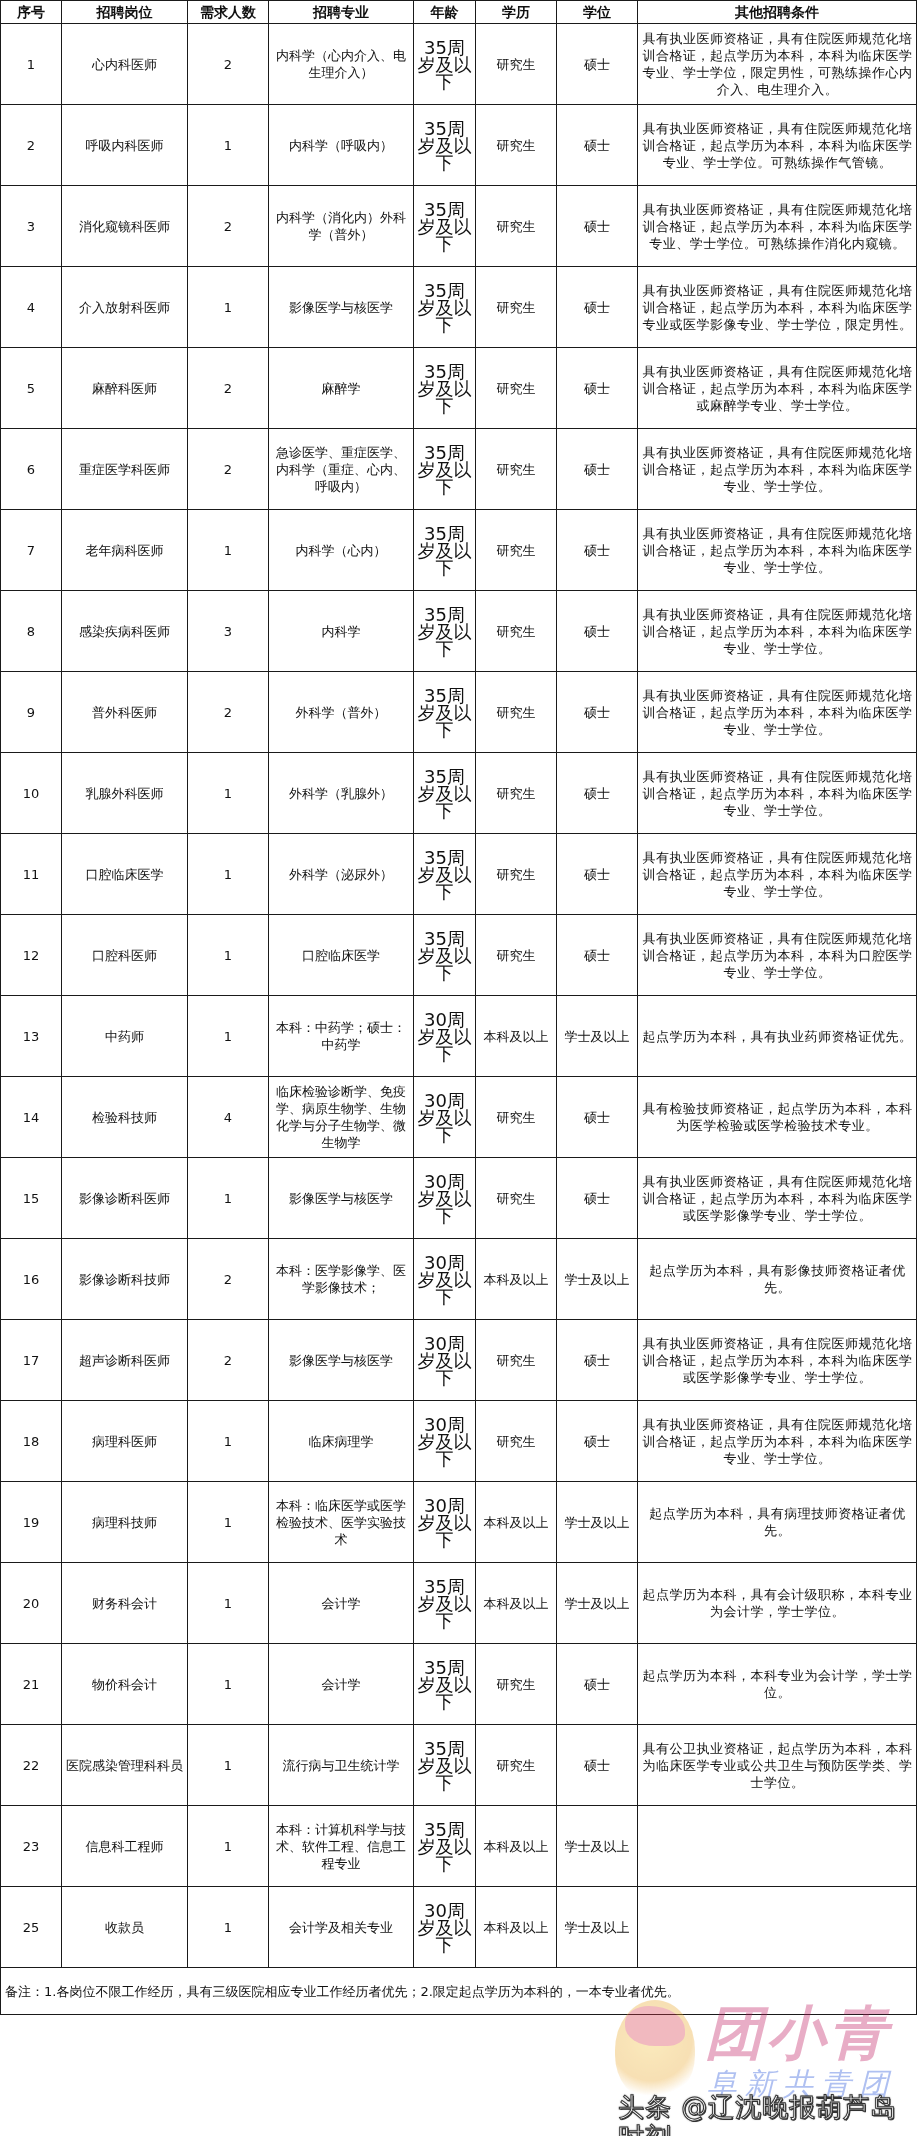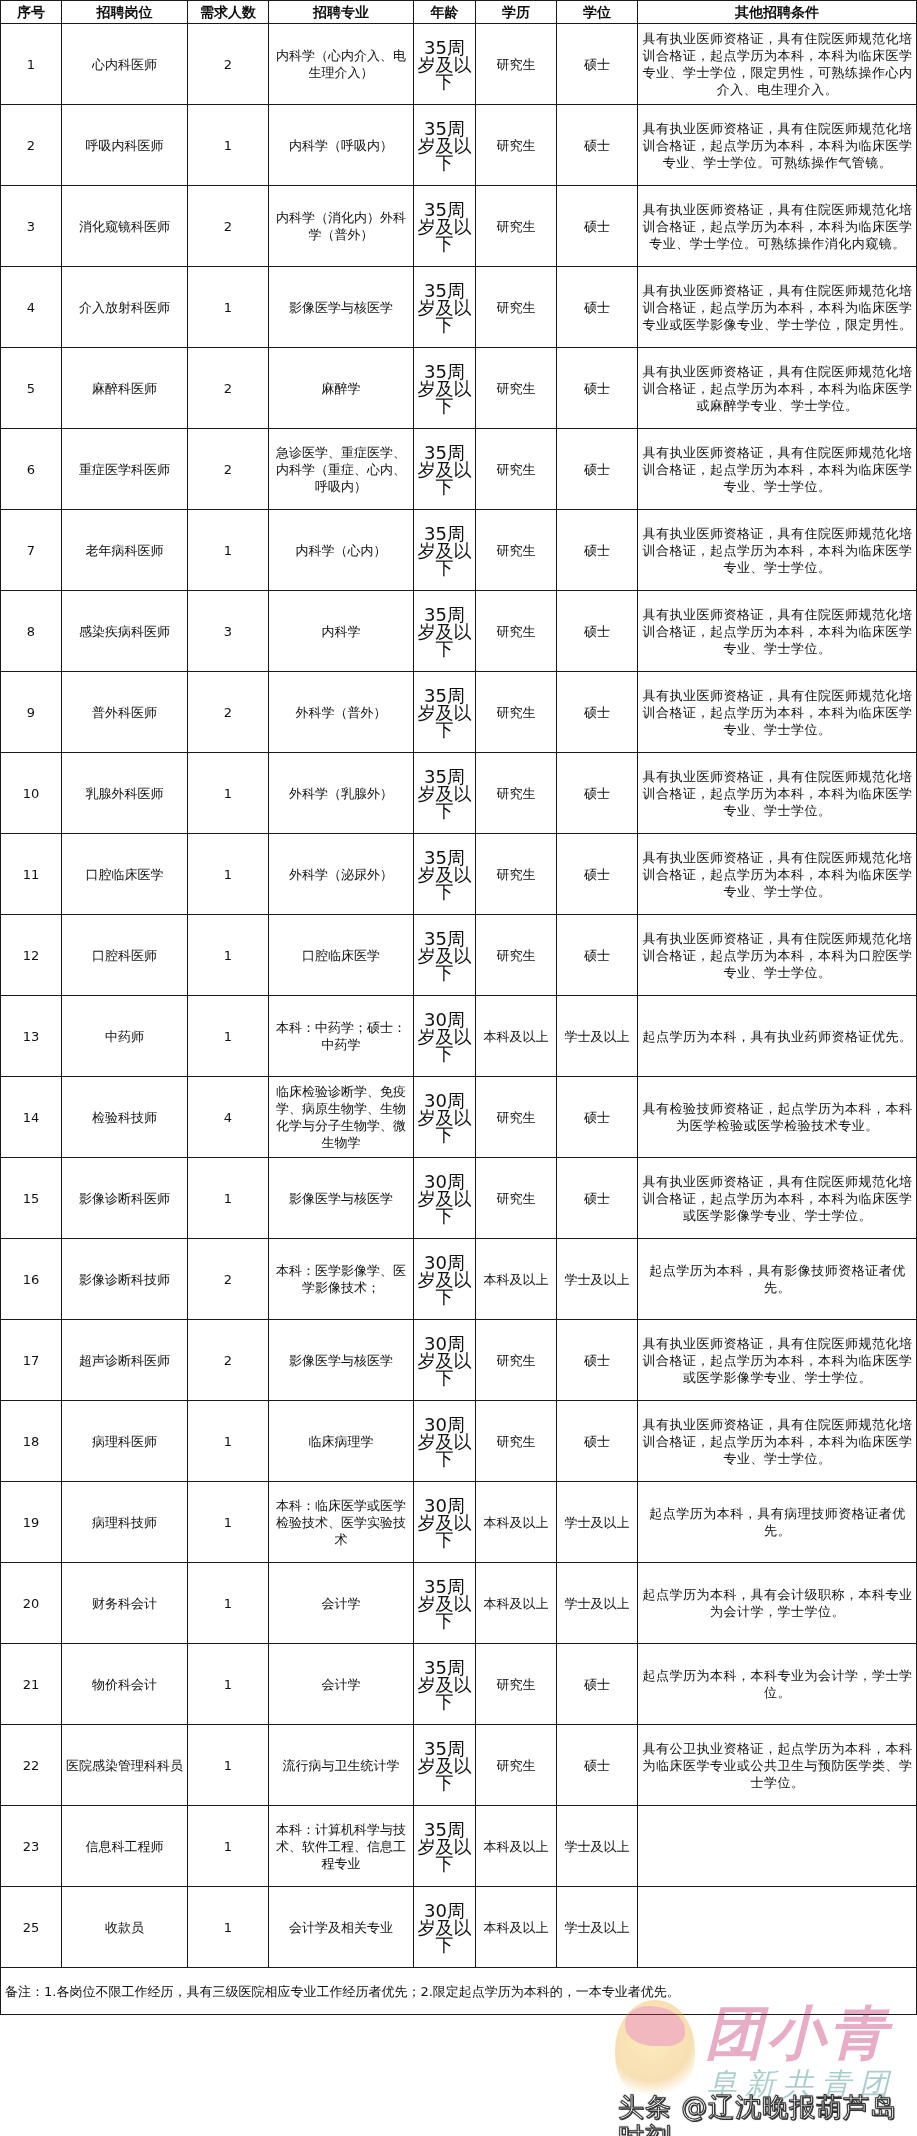--- a/index.html
+++ b/index.html
@@ -30,21 +30,21 @@
     .wm-flag {
       position: absolute; left: 10px; top: 6px; width: 60px; height: 40px; background: #d83a4a;
       border-radius: 40% 60% 30% 50%;
     }
     .wm-title {
       position: absolute; left: 90px; top: 0; font-size: 58px; font-weight: bold; font-style: italic;
       color: #be185d; letter-spacing: 4px; line-height: 66px;
       font-family: "DejaVu Sans", sans-serif;
     }
     .wm-sub {
-      position: absolute; left: 92px; top: 66px; font-size: 30px; color: #0f766e; letter-spacing: 8px; line-height: 36px;
+      position: absolute; left: 92px; top: 66px; font-size: 30px; color: #1d4ed8; letter-spacing: 8px; line-height: 36px;
       font-style: italic;
     }
     .source-tag {
       position: absolute; left: 618px; top: 2092px; font-size: 26px; color: #fff;
       -webkit-text-stroke: 1px #333; text-shadow: 0 0 2px #333, 1px 1px 0 #333;
       letter-spacing: 1px; line-height: 30px; pointer-events: none;
       font-family: "DejaVu Sans", sans-serif;
     }
   </style>
 </head>

